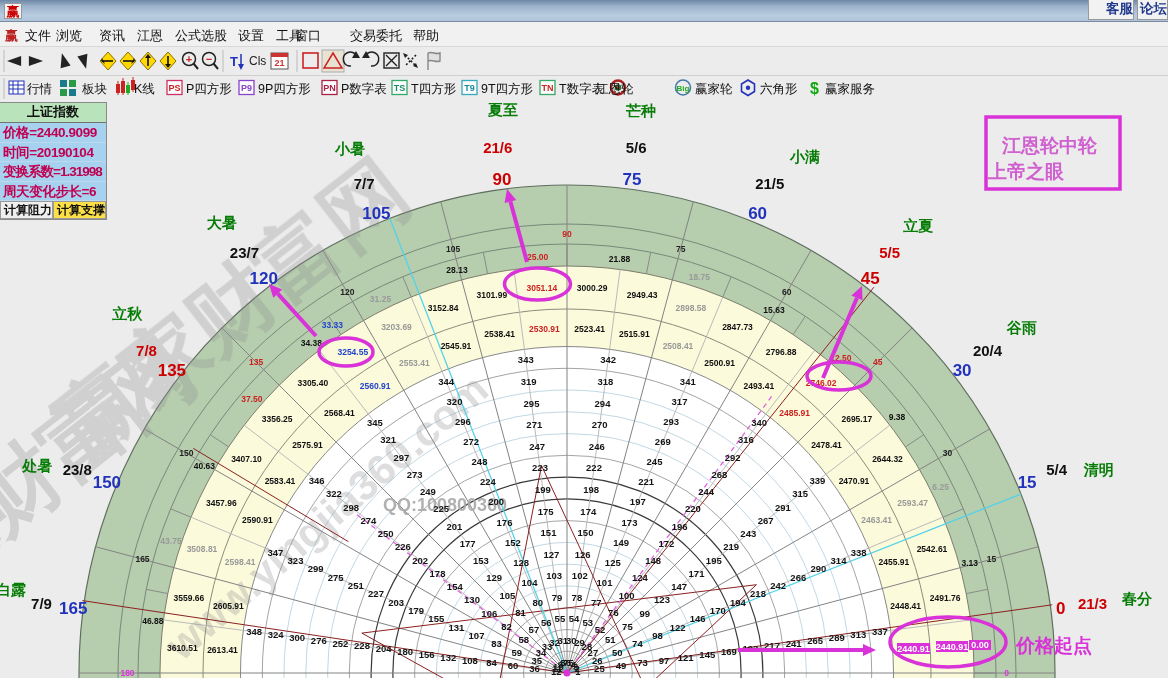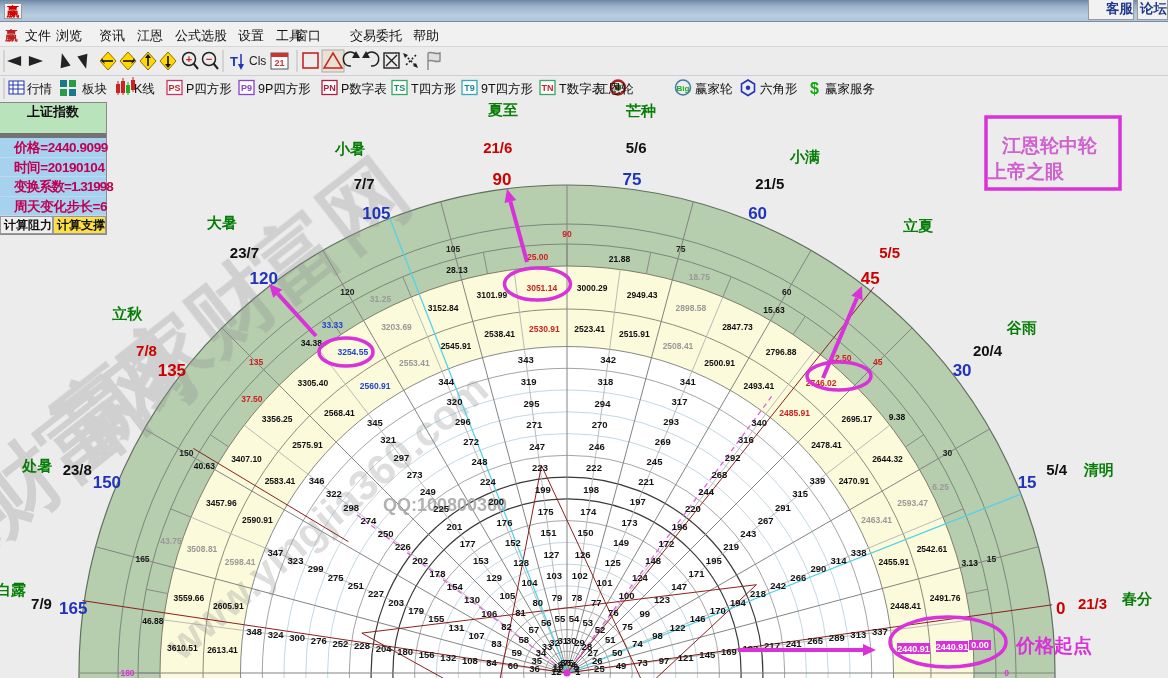--- a/index.html
+++ b/index.html
@@ -4,22 +4,22 @@
 body{width:1168px;height:678px;overflow:hidden;font-family:"Liberation Sans",sans-serif;position:relative;background:#ececec}
 .tbar{position:absolute;left:0;top:0;width:1168px;height:22px;background:linear-gradient(180deg,#6e87a5 0%,#9db3cb 30%,#b9cde0 75%,#aec4d9 100%);border-bottom:1px solid #7a8aa0}
 .tbar .ttl{position:absolute;left:28px;top:3px;font-size:13px;font-weight:bold;color:#1a1a1a}
 .tbtn{position:absolute;top:0;height:20px;background:#f2f2f2;border:1px solid #999;border-top:none;color:#223a8c;font-size:13.5px;font-weight:bold;text-align:right;line-height:18px}
 .menubar{position:absolute;left:0;top:22px;width:1168px;height:25px;background:#f1f1f1;border-bottom:1px solid #d8d8d8;font-size:13px;color:#111}
 .menubar span{position:absolute;top:5px}
 .tb1{position:absolute;left:0;top:47px;width:1168px;height:29px;background:#ececec;border-bottom:1px solid #cfcfcf}
 .tb2{position:absolute;left:0;top:76px;width:1168px;height:25px;background:#ececec;border-bottom:1px solid #bdbdbd;font-size:12.5px;color:#111}
 .tb2 span{position:absolute;top:5px}
 .panel{position:absolute;left:0;top:102px;width:107px;border:1px solid #8a8a8a;border-left:none;background:#a6d2f0;font-weight:bold}
-.panel .hd{height:35px;background:#b9e3ba;color:#111;font-size:13px;text-align:center;line-height:17px;border-bottom:5px solid #737373}
-.panel .rw{height:19.6px;color:#c00050;font-size:13.5px;line-height:19.6px;padding-left:14px;border-bottom:1px solid #bcd9ee;white-space:nowrap;letter-spacing:-0.4px}
+.panel .hd{height:20px;background:#b9e3ba;color:#111;font-size:13px;text-align:center;line-height:17px;border-bottom:1px solid #737373}
+.panel .rw{height:19.6px;color:#c00050;font-size:13.5px;line-height:19.6px;padding-left:3px;border-bottom:1px solid #bcd9ee;white-space:nowrap;letter-spacing:-0.4px}
 .panel .bts{height:18px;display:flex;white-space:nowrap}
 .panel .bts div{width:50%;font-size:12px;text-align:right;line-height:16px;color:#111;border:1px solid #999;background:#efefef;overflow:hidden}
 .panel .bts div+div{background:#fde047}
 </style></head><body>
 <div class="tbar">
  <div style="position:absolute;left:4px;top:3px;width:18px;height:16px;background:#f4f4f4;border:1px solid #999;color:#c00;font-weight:bold;font-size:13px;text-align:center;line-height:15px">赢</div>
  <div class="tbtn" style="left:1088px;width:46px">客服</div>
  <div class="tbtn" style="left:1137px;width:31px">论坛</div>
 </div>
 <div class="menubar">

